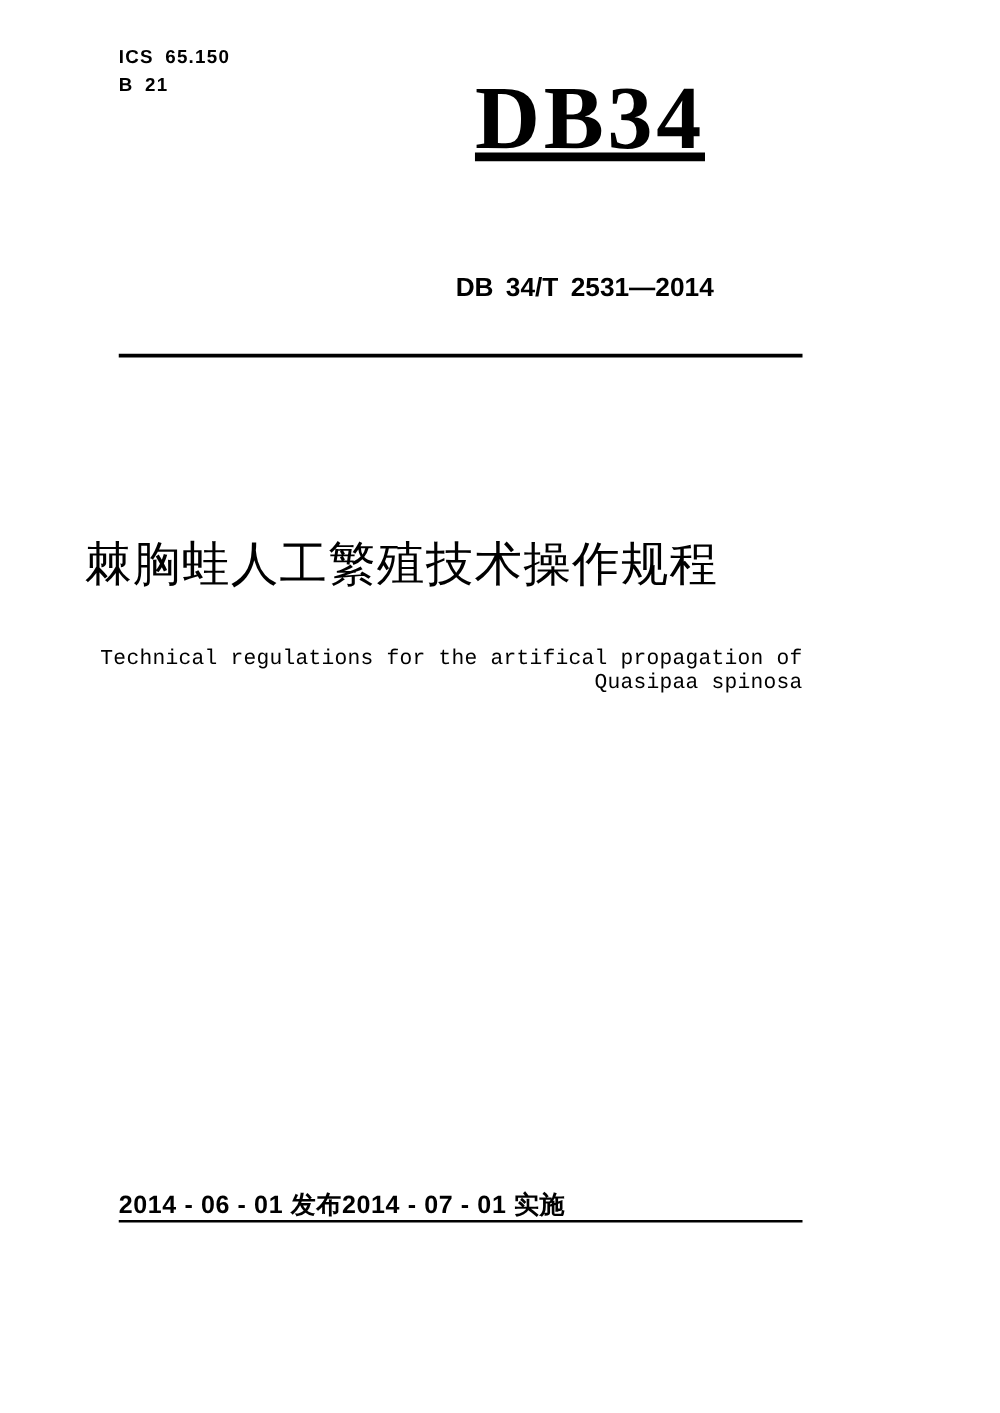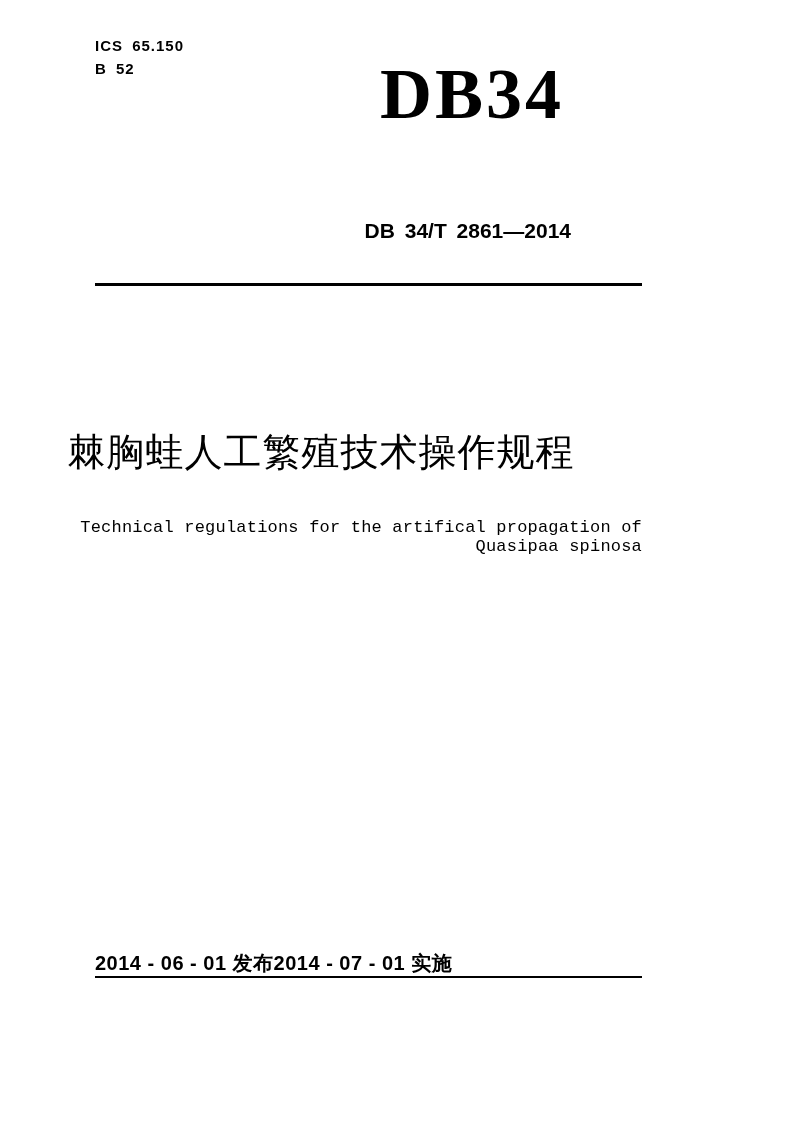--- a/index.html
+++ b/index.html
@@ -28,20 +28,21 @@
   }
   .logo {
     position: absolute;
     top: 58px;
     right: 78px;
     font-family: "Liberation Serif", serif;
     font-weight: bold;
     font-size: 72px;
     line-height: 1;
     letter-spacing: 3px;
+    text-decoration: underline;
   }
   .std-category {
     position: absolute;
     left: 95px;
     top: 150px;
     width: 645px;
     font-size: 36px;
     line-height: 42px;
     text-align: justify;
     text-align-last: justify;
@@ -119,27 +120,27 @@
     letter-spacing: 12px;
   }
 </style>
 </head>
 <body>
 
 <div class="page">
 
   <div class="ics-block">
     <div>ICS 65.150</div>
-    <div>B 52</div>
+    <div>B 21</div>
   </div>
 
   <div class="logo">DB34</div>
 
 
-  <div class="std-number">DB 34/T 2861—2014</div>
+  <div class="std-number">DB 34/T 2531—2014</div>
 
   <div class="header-rule"></div>
 
   <div class="doc-title">棘胸蛙人工繁殖技术操作规程</div>
 
   <div class="doc-subtitle">Technical regulations for the artifical propagation of Quasipaa spinosa</div>
 
   <div class="dates-row">
     <span>2014 - 06 - 01 发布</span>
     <span>2014 - 07 - 01 实施</span>

